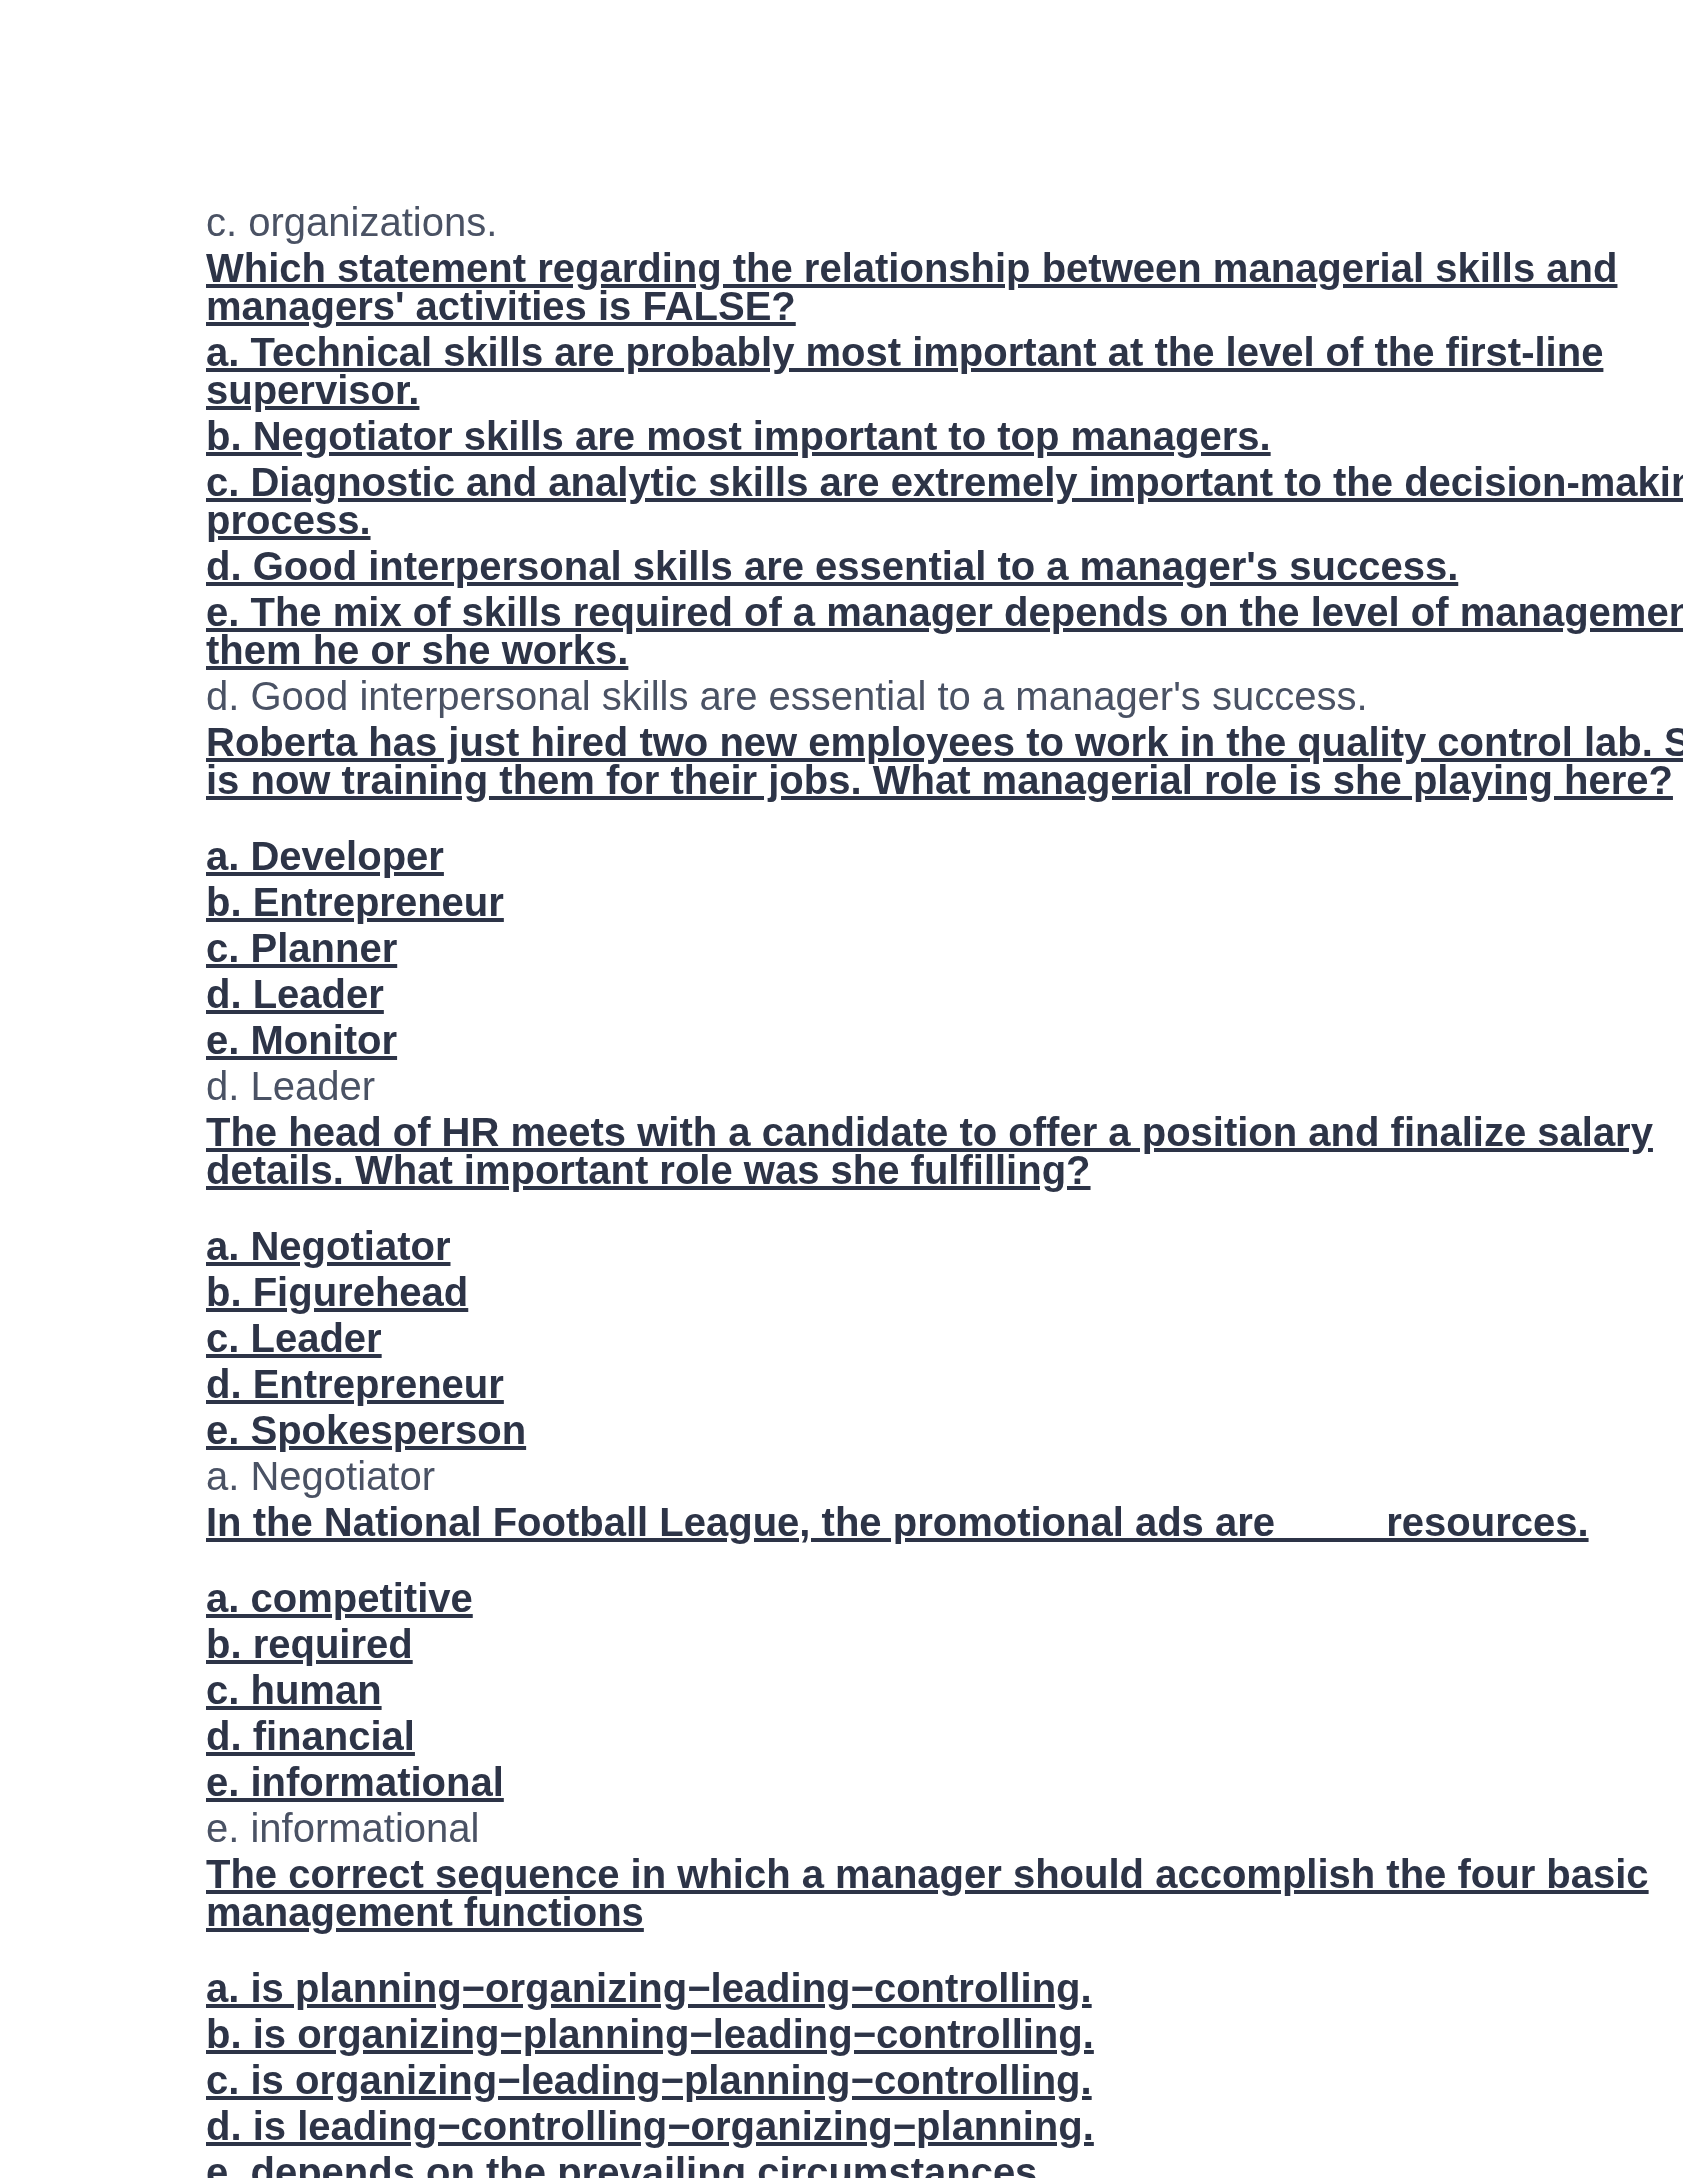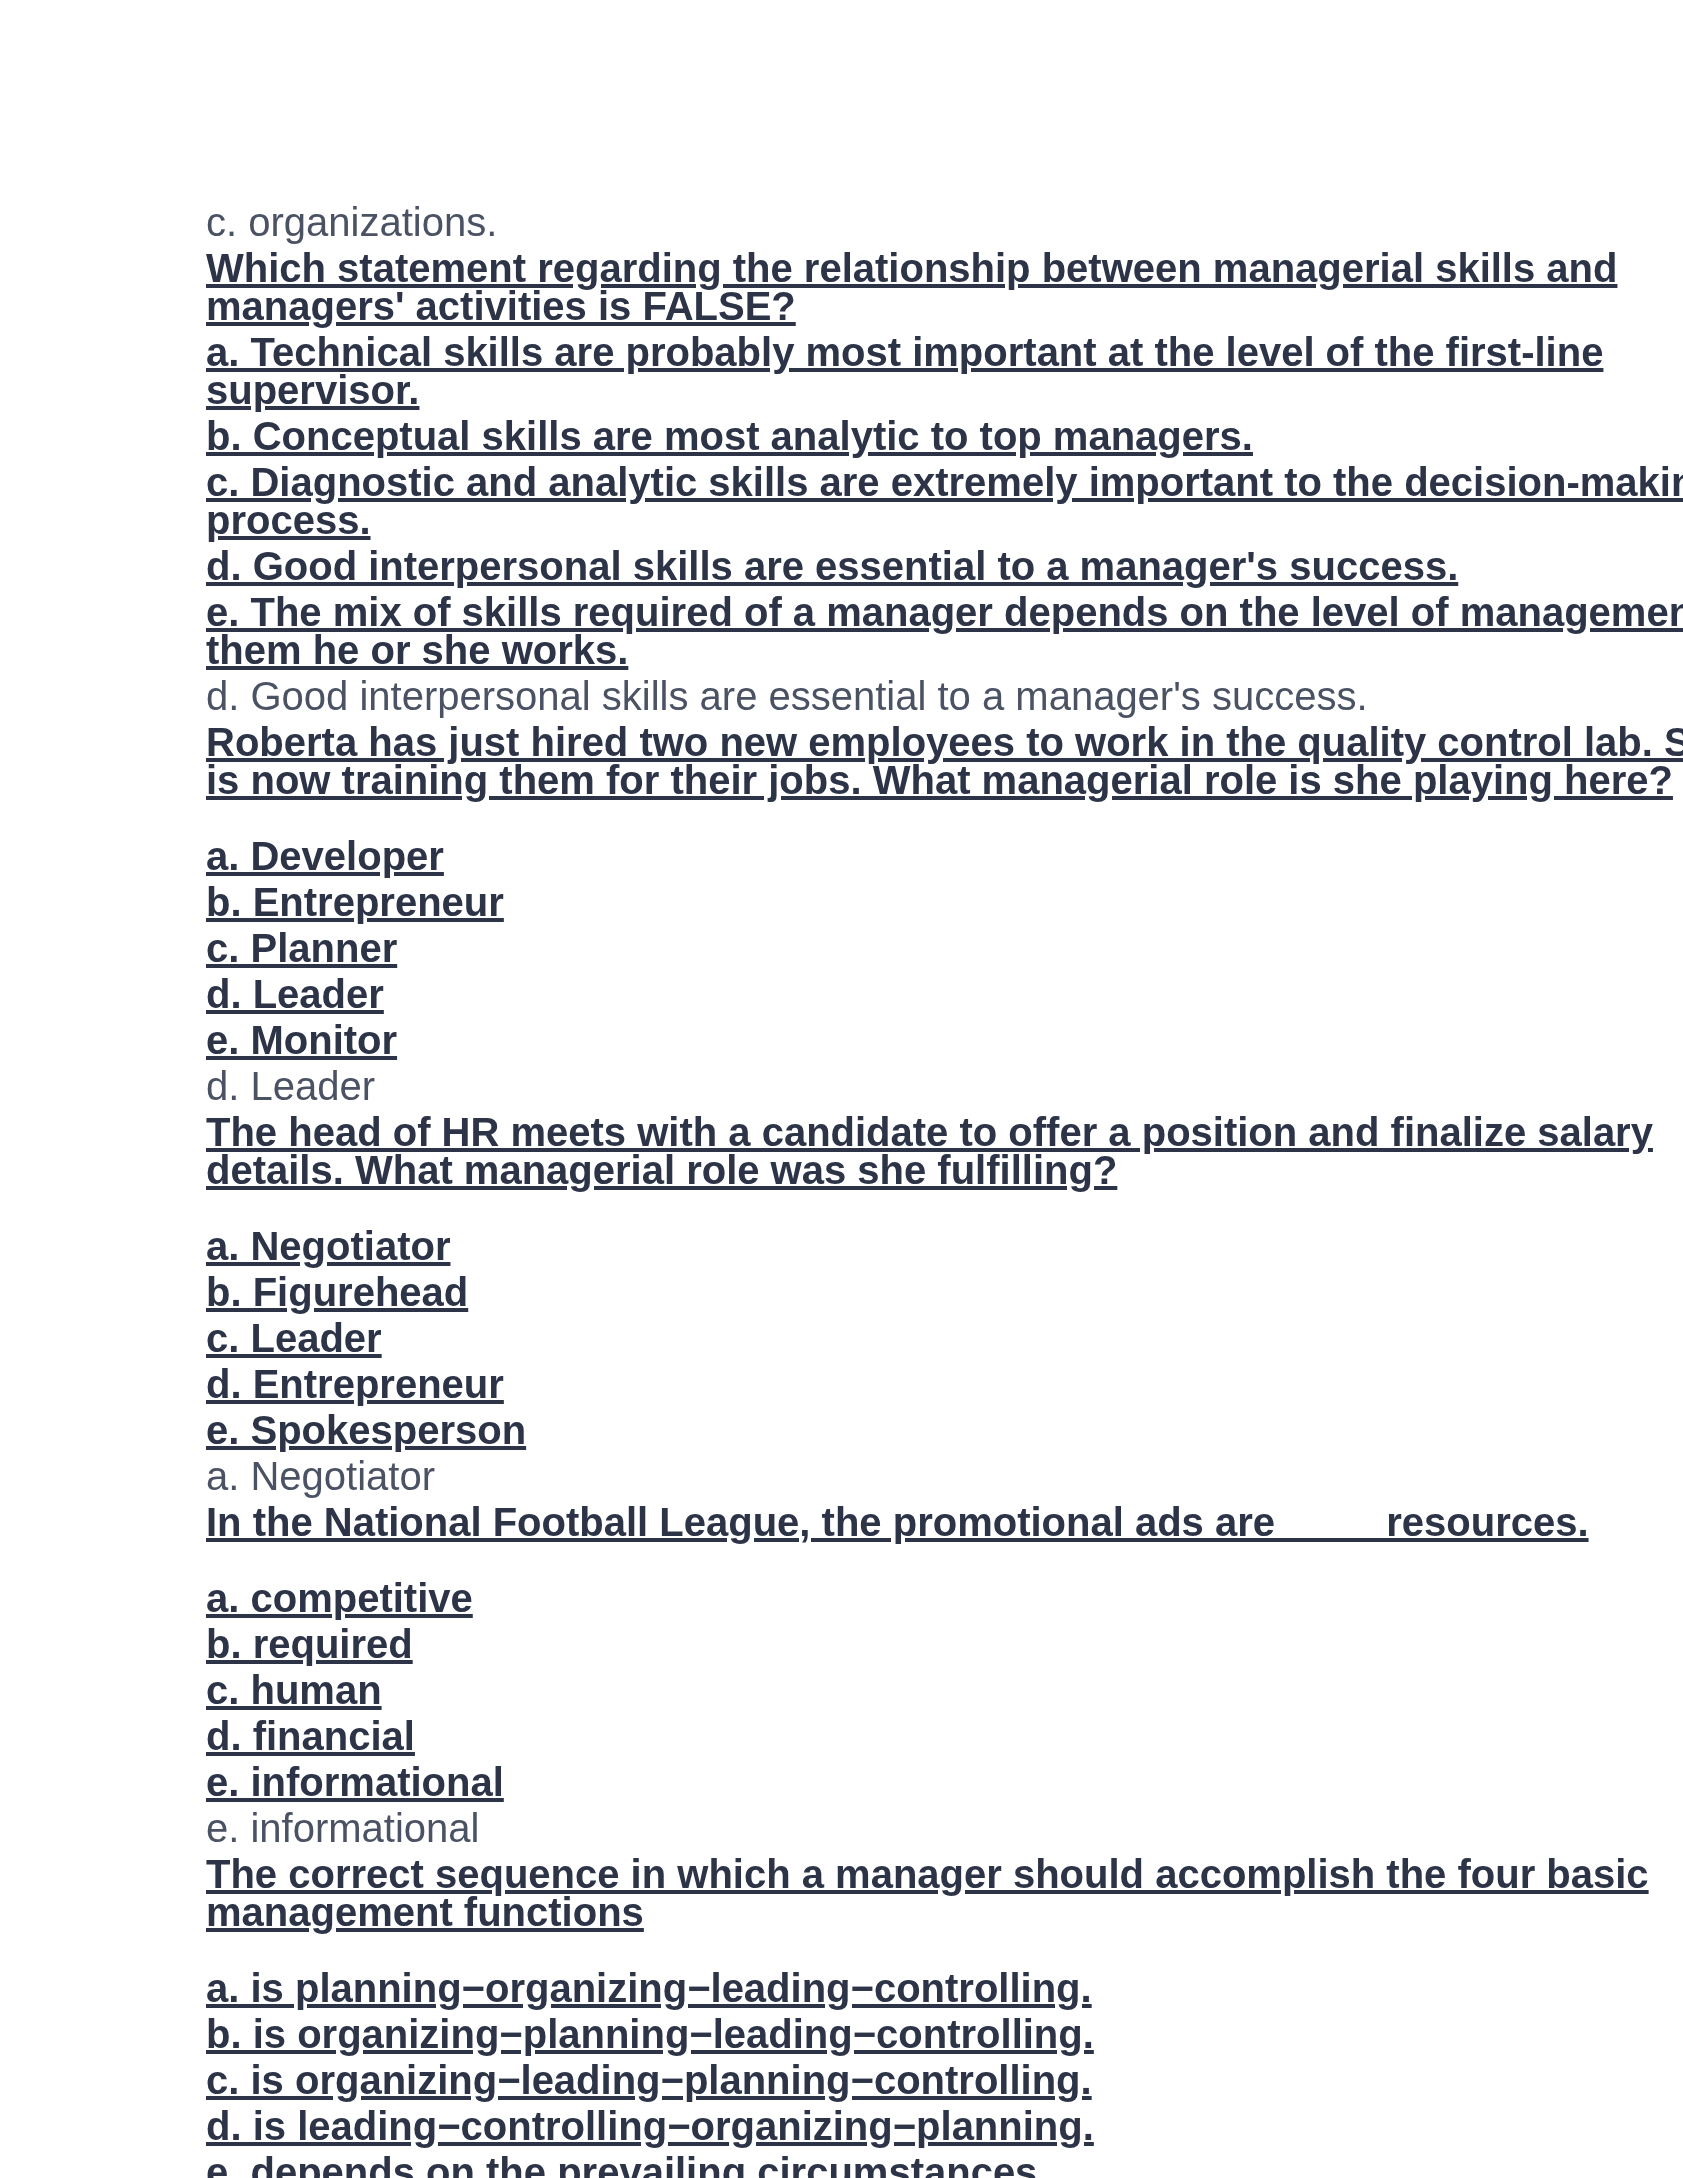--- a/index.html
+++ b/index.html
@@ -53,37 +53,37 @@
 </head>
 <body>
 
 <div class="page">
   <div class="doc-text">
       <p class="line answer">c. organizations.</p>
       <p class="line question">Which statement regarding the relationship between managerial skills and
 managers' activities is FALSE?</p>
       <p class="line option">a. Technical skills are probably most important at the level of the first-line
 supervisor.</p>
-      <p class="line option">b. Conceptual skills are most analytic to top managers.</p>
+      <p class="line option">b. Negotiator skills are most important to top managers.</p>
       <p class="line option">c. Diagnostic and analytic skills are extremely important to the decision-making
 process.</p>
       <p class="line option">d. Good interpersonal skills are essential to a manager's success.</p>
       <p class="line option">e. The mix of skills required of a manager depends on the level of management at
 them he or she works.</p>
       <p class="line answer">d. Good interpersonal skills are essential to a manager's success.</p>
       <p class="line question">Roberta has just hired two new employees to work in the quality control lab. She
 is now training them for their jobs. What managerial role is she playing here?</p>
       <p class="line option gap">a. Developer</p>
       <p class="line option">b. Entrepreneur</p>
       <p class="line option">c. Planner</p>
       <p class="line option">d. Leader</p>
       <p class="line option">e. Monitor</p>
       <p class="line answer">d. Leader</p>
       <p class="line question">The head of HR meets with a candidate to offer a position and finalize salary
-details. What managerial role was she fulfilling?</p>
+details. What important role was she fulfilling?</p>
       <p class="line option gap">a. Negotiator</p>
       <p class="line option">b. Figurehead</p>
       <p class="line option">c. Leader</p>
       <p class="line option">d. Entrepreneur</p>
       <p class="line option">e. Spokesperson</p>
       <p class="line answer">a. Negotiator</p>
       <p class="line question">In the National Football League, the promotional ads are ____ resources.</p>
       <p class="line option gap">a. competitive</p>
       <p class="line option">b. required</p>
       <p class="line option">c. human</p>

